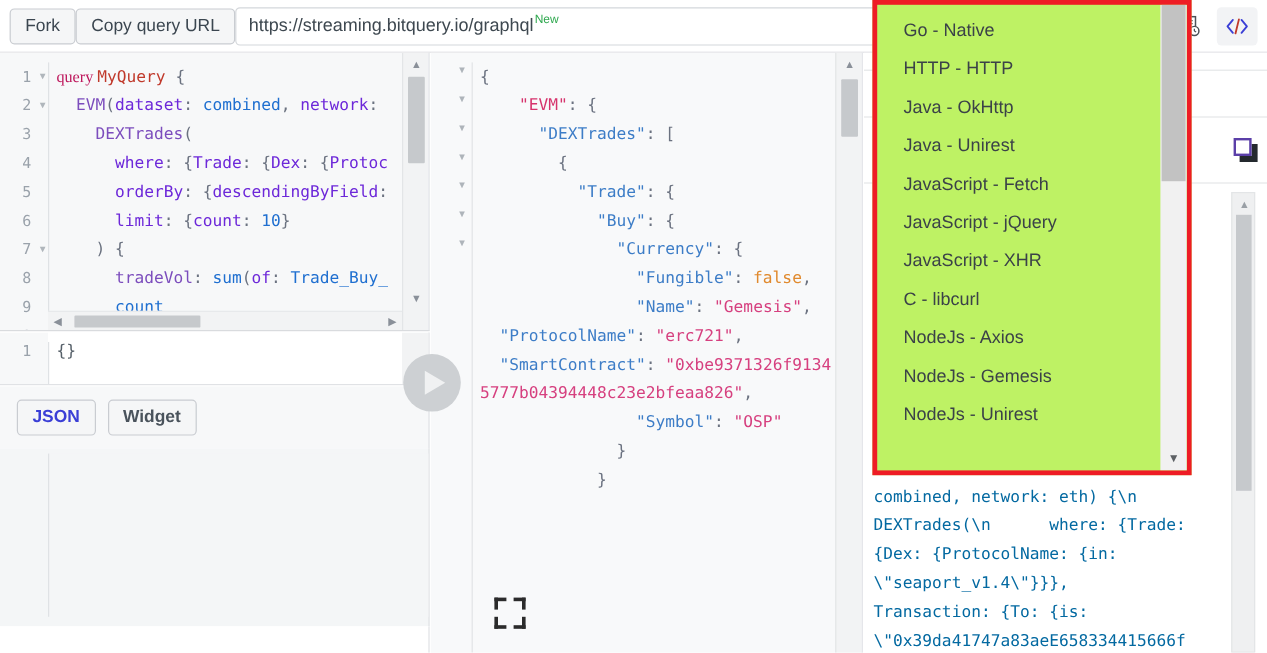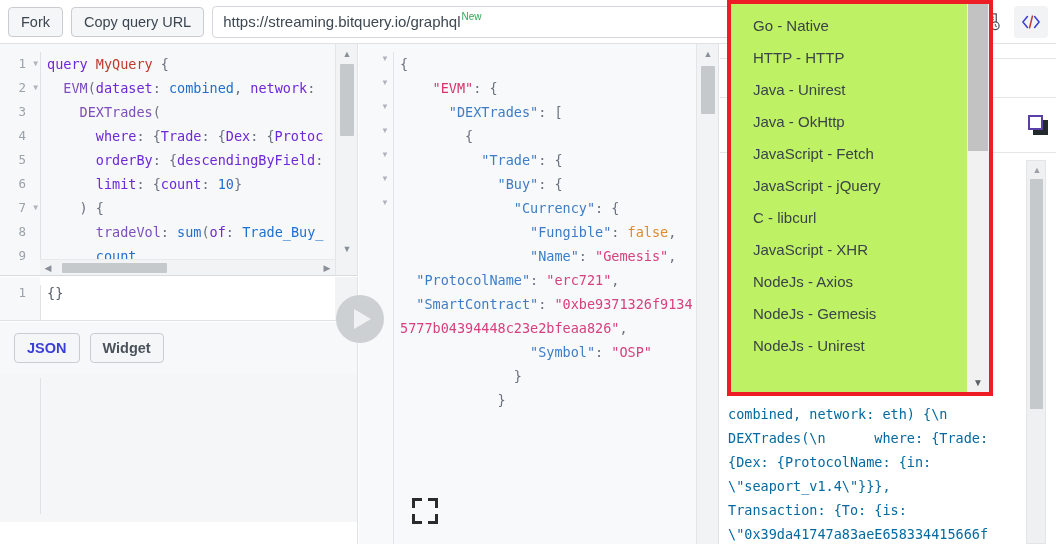--- a/index.html
+++ b/index.html
@@ -7,21 +7,21 @@
     width:1056px; height:544px;
     font-family: "Liberation Sans", sans-serif;
     background:#ffffff; overflow:hidden;
   }
   .app { position:relative; width:1056px; height:544px; background:#fff; }
 
   
   .toolbar {
     position:absolute; left:0; top:0; width:1056px; height:44px;
     background:#ffffff; border-bottom:1px solid #e0e2e5;
-    display:flex; align-items:center; padding:0 8px; gap:8px;
+    display:flex; align-items:center; padding:0 8px; 
   }
   .tb-btn {
     height:30px; padding:0 12px; background:#f5f6f7;
     border:1px solid #c9ccd1; border-radius:4px;
     font-size:14.5px; color:#3b4650; cursor:pointer;
     display:flex; align-items:center; white-space:nowrap;
     font-family:"Liberation Sans", sans-serif;
   }
   .url-box {
     flex:1; height:32px; background:#fff; border:1px solid #d4d7db;
@@ -92,21 +92,21 @@
   .gutter .ln .fold {
     position:absolute; right:2px; top:0; color:#b0b6bc; font-size:8px;
   }
   .editor-body {
     position:absolute; left:40px; top:8px; right:22px; bottom:0;
     overflow:hidden; border-left:1px solid #dfe2e5; padding-left:6px;
     background:#f7f8f9;
   }
 
   
-  .t-kw    { color:#6d28d9; }
+  .t-kw    { color:#be185d;font-family:Liberation Serif, serif; }
   .t-op    { color:#c0392b; }
   .t-field { color:#7c4dbd; }
   .t-arg   { color:#6d28d9;text-align:center; }
   .t-val   { color:#1f6fd0; }
   .t-punc  { color:#6b7280; }
   .t-num   { color:#1f6fd0; }
 
   
   .vscroll {
     position:absolute; right:0; top:0; width:22px; height:100%;
@@ -394,26 +394,26 @@
   <div class="right-divider" style="top:152px;"></div>
   <div class="copy-icon">
     <div class="b1"></div>
       <div class="b2"></div>
   </div>
 
   <div class="dropdown">
     <div class="dd-list" id="dd-list">
         <div class="dd-item">Go - Native</div>
         <div class="dd-item">HTTP - HTTP</div>
+        <div class="dd-item">Java - OkHttp</div>
         <div class="dd-item">Java - Unirest</div>
-        <div class="dd-item">Java - OkHttp</div>
         <div class="dd-item">JavaScript - Fetch</div>
         <div class="dd-item">JavaScript - jQuery</div>
+        <div class="dd-item">JavaScript - XHR</div>
         <div class="dd-item">C - libcurl</div>
-        <div class="dd-item">JavaScript - XHR</div>
         <div class="dd-item">NodeJs - Axios</div>
         <div class="dd-item">NodeJs - Gemesis</div>
         <div class="dd-item">NodeJs - Unirest</div>
       </div>
     <div class="dd-scroll">
       <div class="thumb"></div>
       <div class="arrow-down">▼</div>
     </div>
   </div>
 

